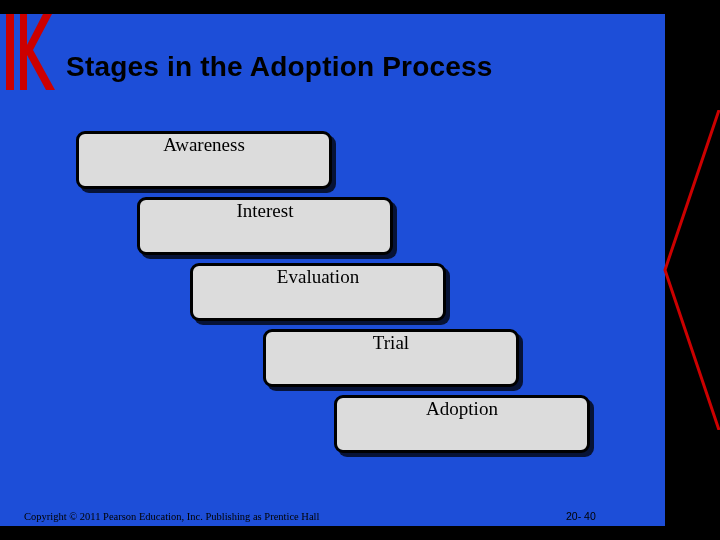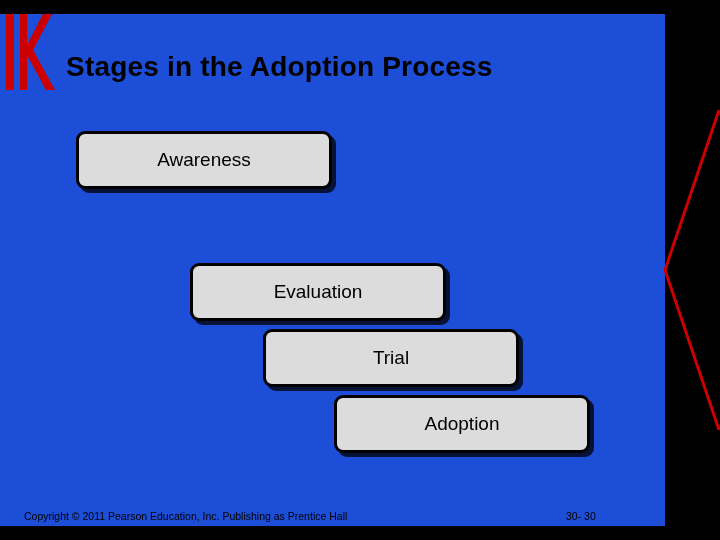--- a/index.html
+++ b/index.html
@@ -63,34 +63,35 @@
     line-height: 34px;
   }
   
   .stage {
     position: absolute;
     background: #dcdcdc;
     border: 3px solid #000000;
     border-radius: 9px;
     box-sizing: border-box;
     display: flex;
-    align-items: center;
     justify-content: center;
     font-size: 19px;
     color: #000000;
     box-shadow: 4px 4px 0 rgba(0,0,0,0.75);
+    font-family: Liberation Serif, serif;
   }
   
   .footer-copy {
     position: absolute;
     left: 24px;
     bottom: 18px;
     font-size: 10.5px;
     color: #000000;
     white-space: nowrap;
+    font-family: Liberation Serif, serif;
   }
   .footer-page {
     position: absolute;
     left: 566px;
     bottom: 18px;
     font-size: 10.5px;
     color: #000000;
     white-space: nowrap;
   }
 </style>
@@ -114,30 +115,33 @@
       <path d="M57 0 L3 160 L57 320" fill="none" stroke="#cc0000" stroke-width="3"></path>
     </svg>
   </div>
 
   <div class="title">Stages in the Adoption Process</div>
 
   <div class="stage" style="left:76px; top:131px; width:256px; height:58px;">
     <span>Awareness</span>
   </div>
 
+  <div class="stage" style="left:137px; top:197px; width:256px; height:58px;">
+    <span>Interest</span>
+  </div>
 
   <div class="stage" style="left:190px; top:263px; width:256px; height:58px;">
     <span>Evaluation</span>
   </div>
 
   <div class="stage" style="left:334px; top:395px; width:256px; height:58px;">
     <span>Adoption</span>
   </div>
 
   <div class="stage" style="left:263px; top:329px; width:256px; height:58px;">
     <span>Trial</span>
   </div>
 
   <div class="footer-copy">Copyright © 2011 Pearson Education, Inc.  Publishing as Prentice Hall</div>
-  <div class="footer-page">30- 30</div>
+  <div class="footer-page">20- 40</div>
 
   <div class="band-bottom"></div>
 </div>
 
 </body></html>

